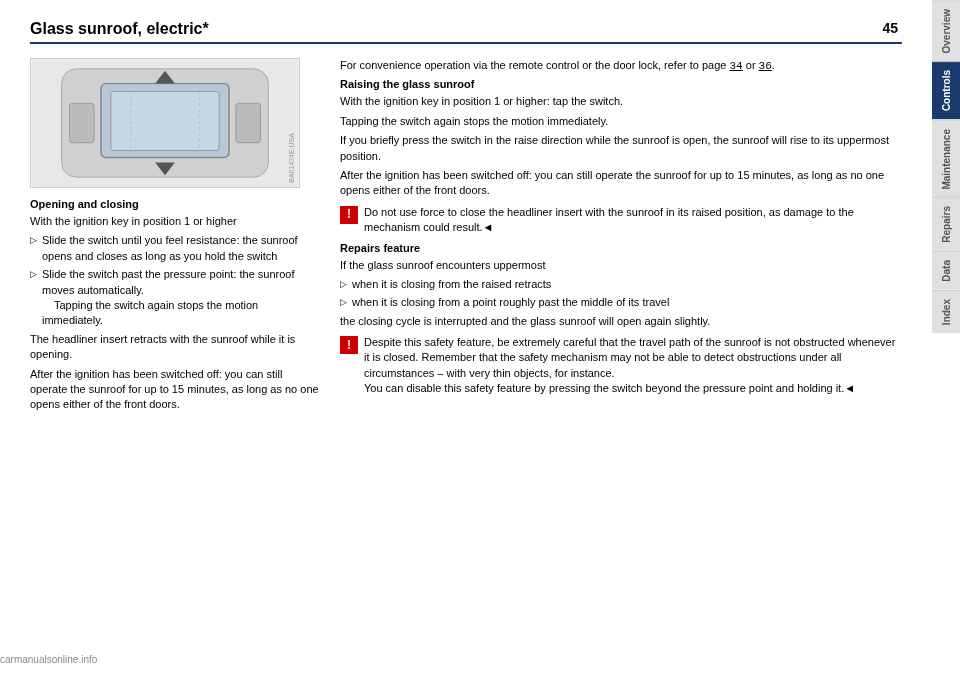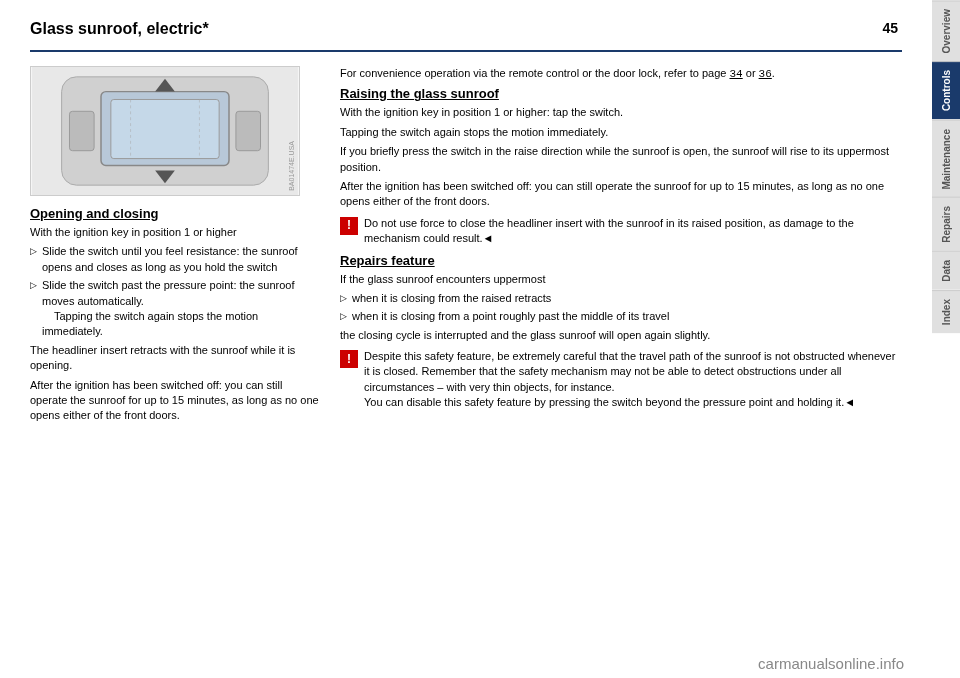--- a/index.html
+++ b/index.html
@@ -62,21 +62,21 @@
       padding: 20px 30px 20px 30px;
     }
 
     
     .page-header {
       display: flex;
       justify-content: space-between;
       align-items: flex-start;
       margin-bottom: 14px;
       border-bottom: 2px solid #1a3a6b;
-      padding-bottom: 12px;
+      padding-bottom: 4px;
     }
 
     .page-title {
       font-size: 16px;
       font-weight: bold;
       color: #000;
     }
 
     .page-number {
       font-size: 14px;
@@ -121,24 +121,23 @@
       right: 4px;
       bottom: 4px;
       font-size: 7px;
       color: #999;
       writing-mode: vertical-rl;
       transform: rotate(180deg);
     }
 
     
     .section-heading {
-      font-size: 13px;
+      font-size: 11px;
       font-weight: bold;
       margin-bottom: 4px;
-      text-decoration: underline;
     }
 
     .body-text {
       font-size: 11px;
       line-height: 1.4;
       margin-bottom: 4px;
     }
 
     .bullet-item {
       font-size: 11px;
@@ -192,25 +191,25 @@
     
     .link {
       color: #000;
       text-decoration: underline;
       font-family: Liberation Mono, monospace;
     }
 
     
     .footer {
       position: absolute;
-      bottom: 6px;
+      bottom: 13px;
       left: 0;
       right: 28px;
-      text-align: right;
-      font-size: 15px;
+      text-align: left;
+      font-size: 10px;
       color: #888;
     }
   </style>
 </head>
 <body>
 
 <div class="tab-bar">
   <div class="tab-item inactive">
     <span>Overview</span>
   </div>

